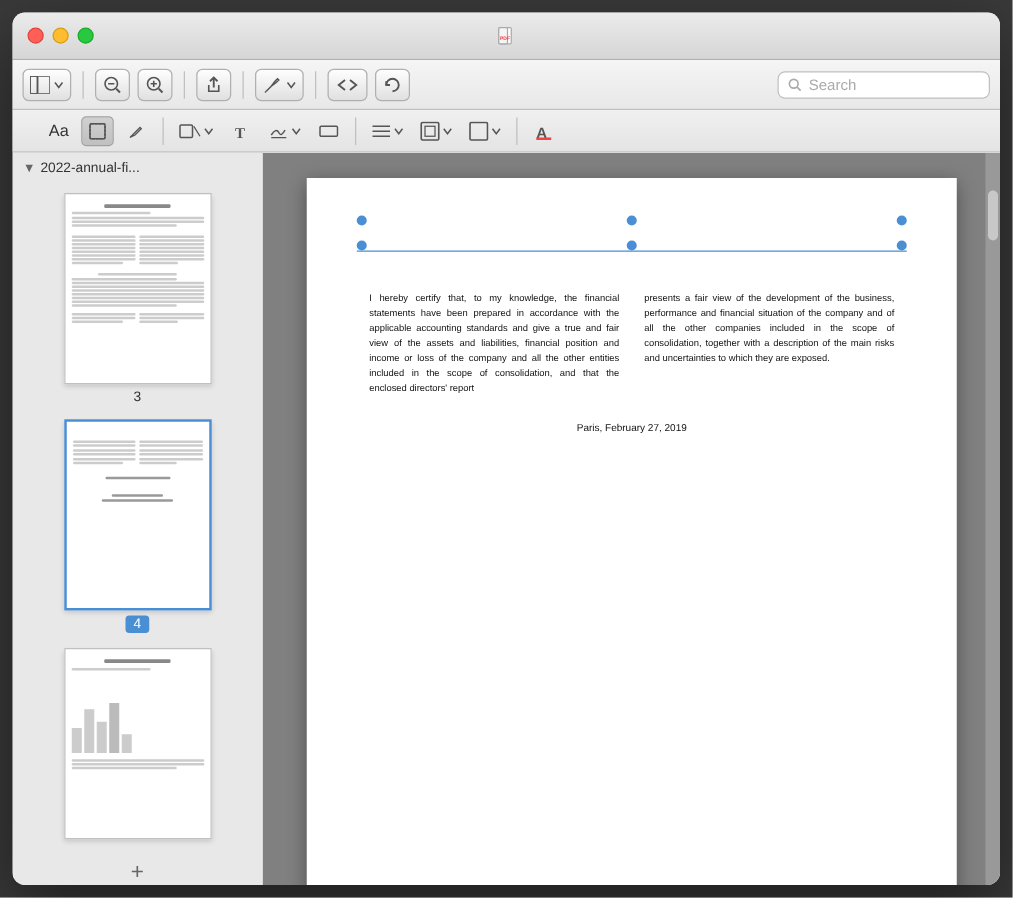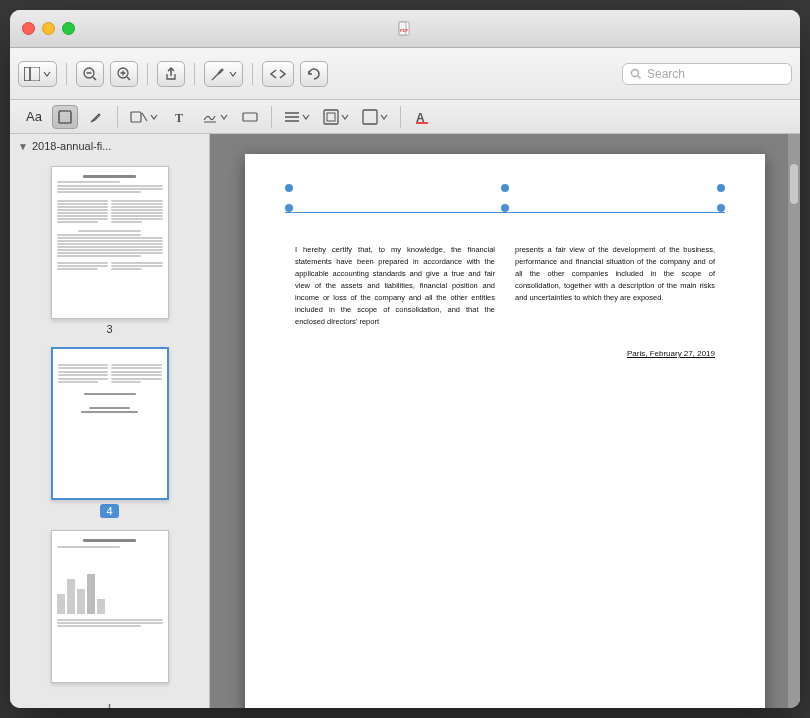--- a/index.html
+++ b/index.html
@@ -60,21 +60,21 @@
       font-size: 12px;
       color: #444;
     }
     .title-center .file-icon {
       width: 16px;
       height: 16px;
     }
     
     .toolbar1 {
       background: linear-gradient(to bottom, #f5f5f5, #e8e8e8);
-      height: 52px;
+      height: 40px;
       display: flex;
       align-items: center;
       padding: 0 8px;
       gap: 6px;
       border-bottom: 1px solid #c0c0c0;
       flex-shrink: 0;
     }
     .tb-btn {
       background: linear-gradient(to bottom, #fefefe, #e0e0e0);
       border: 1px solid #b0b0b0;
@@ -109,21 +109,21 @@
       gap: 5px;
       font-size: 12px;
       color: #999;
     }
     
     .toolbar2 {
       background: linear-gradient(to bottom, #f0f0f0, #e4e4e4);
       height: 34px;
       display: flex;
       align-items: center;
-      padding: 0 11px;
+      padding: 0 24px;
       gap: 5px;
       border-bottom: 1px solid #c0c0c0;
       flex-shrink: 0;
     }
     .tb2-btn {
       height: 24px;
       min-width: 26px;
       display: flex;
       align-items: center;
       justify-content: center;
@@ -275,25 +275,24 @@
       margin-bottom: 20px;
     }
     .col-left, .col-right {
       flex: 1;
       font-size: 7.5px;
       line-height: 1.6;
       text-align: justify;
       color: #111;
     }
     .page-center-text {
-      text-align: right;
+      text-align: center;
       font-size: 8px;
       color: #111;
       margin: 21px 0;
-      text-decoration: underline;
     }
     .page-signature {
       text-align: center;
       font-size: 8px;
       color: #111;
       margin-top: 20px;
       line-height: 1.8;
     }
   </style>
 </head>
@@ -463,21 +462,21 @@
         <rect x="1" y="12" width="12" height="2" fill="#e44"></rect>
       </svg>
     </div>
   </div>
 
   <div class="main-content">
 
     <div class="sidebar">
       <div class="sidebar-header">
         <span class="chevron">▼</span>
-        <span class="doc-name">2018-annual-fi...</span>
+        <span class="doc-name">2022-annual-fi...</span>
       </div>
 
       <div class="thumb-container">
         <div class="thumb">
           <div style="padding: 5px;">
             <div class="thumb-line title"></div>
             <div class="thumb-line short" style="margin: 2px 0;"></div>
             <div class="thumb-line full" style="margin: 1px 0;"></div>
             <div class="thumb-line full" style="margin: 1px 0;"></div>
             <div class="thumb-line med" style="margin: 1px 0;"></div>

